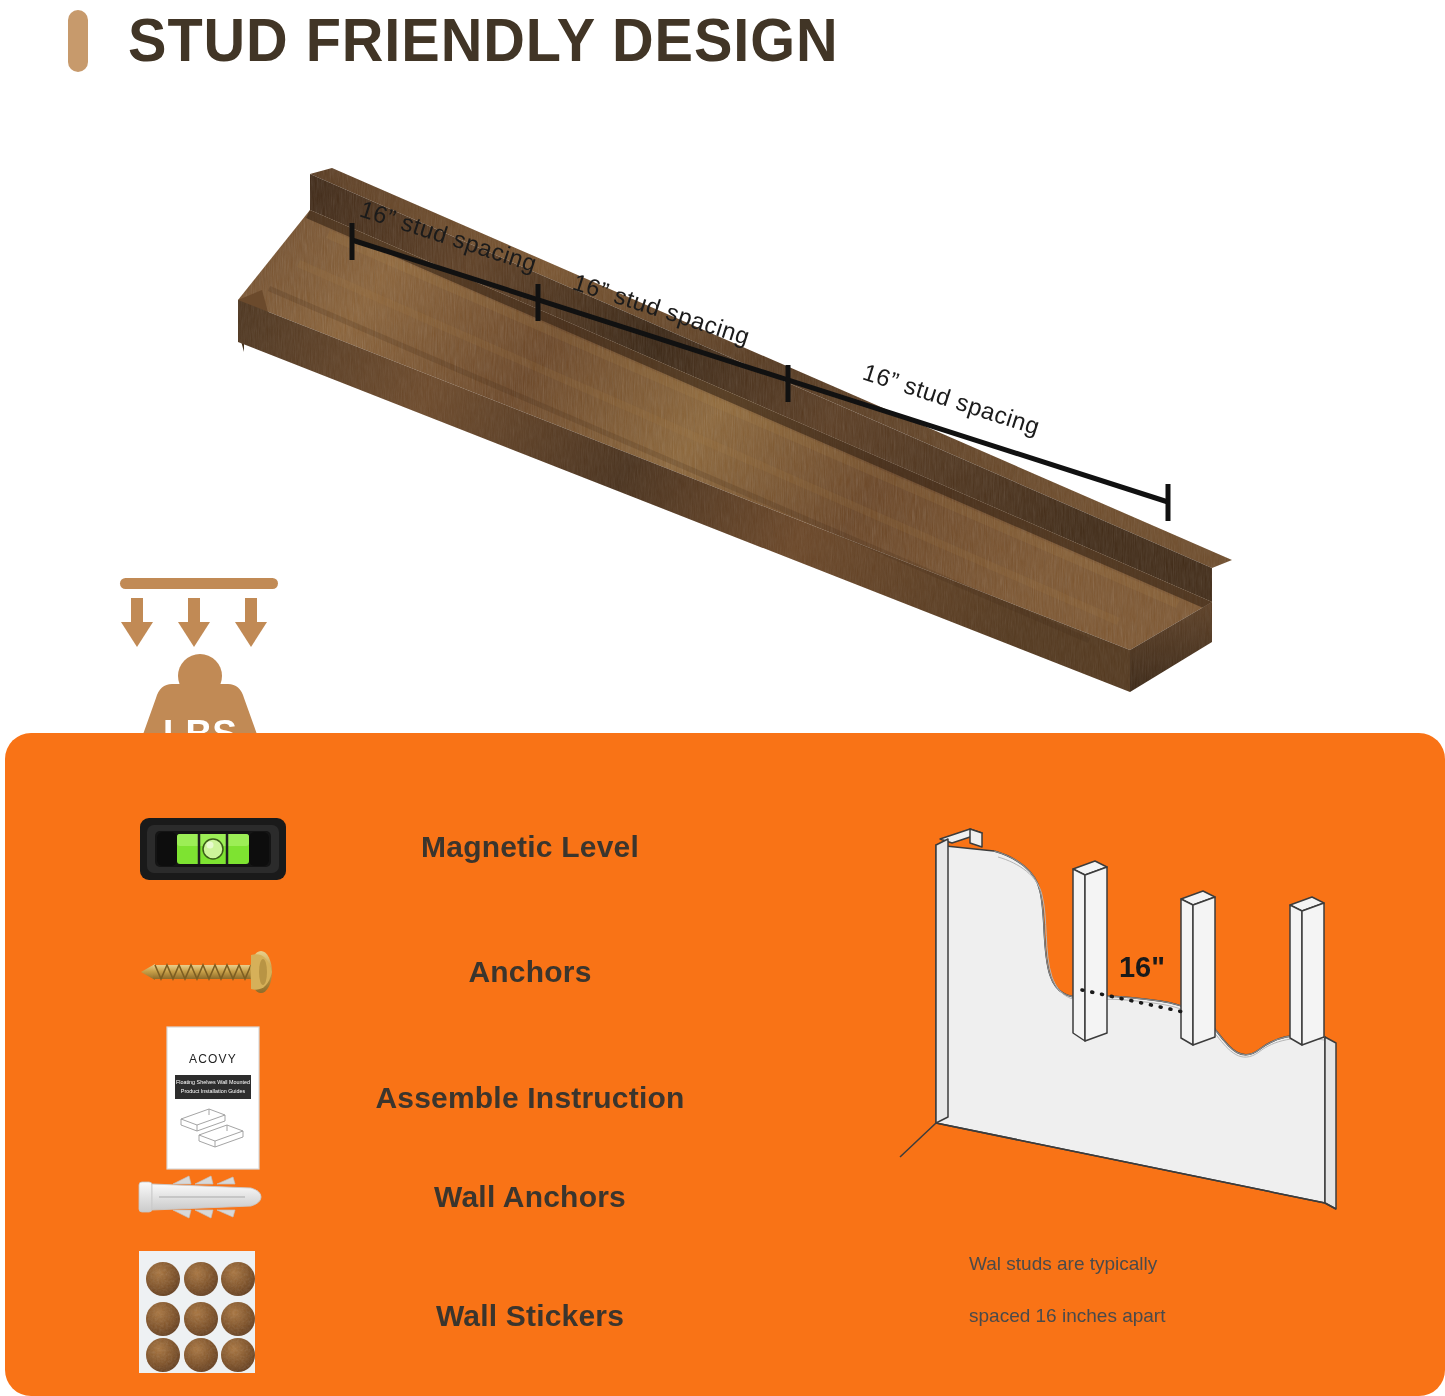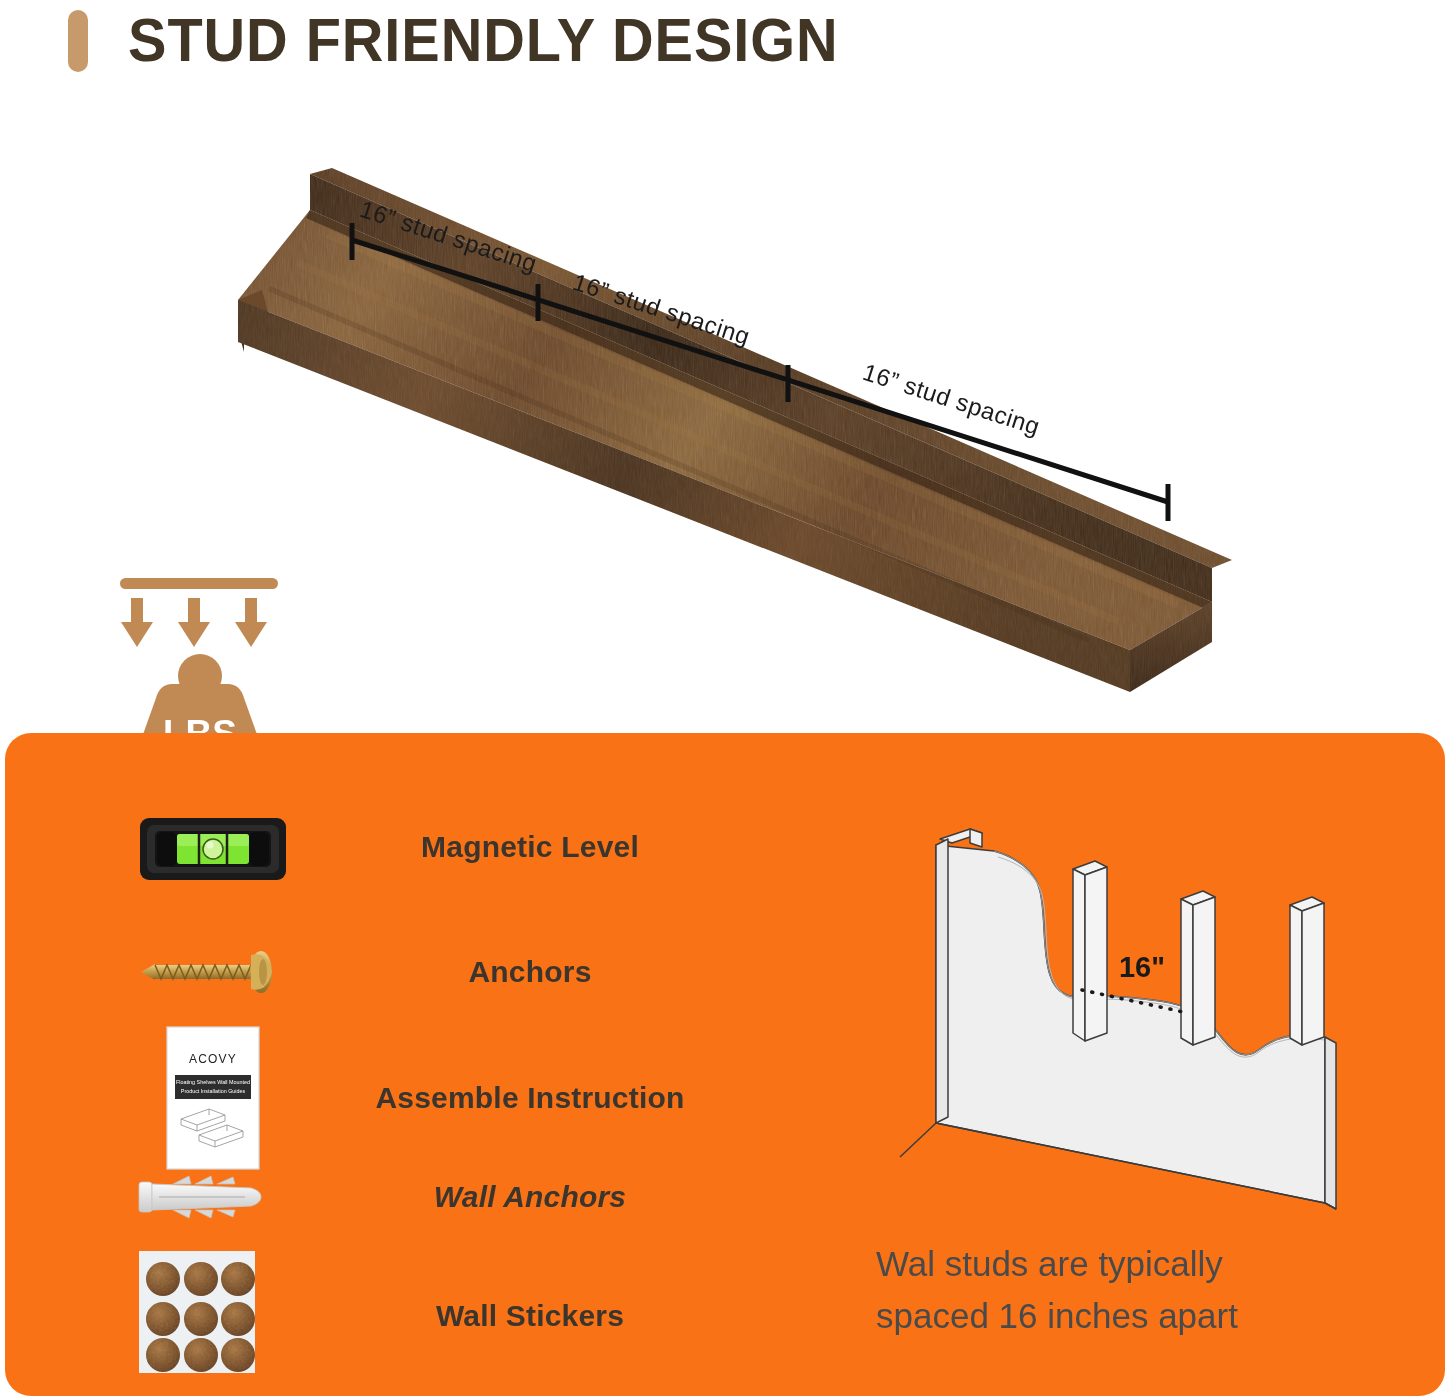--- a/index.html
+++ b/index.html
@@ -70,22 +70,22 @@
   .acc-label {
     position:absolute; left:300px; top:0; width:450px; height:118px;
     display:flex; align-items:center; justify-content:center;
     font-size:30px; font-weight:bold; color:#3b352d;
     letter-spacing:0.2px;
   }
 
   
   .stud-diagram { position:absolute; left:865px; top:72px; width:480px; height:420px; }
   .stud-caption {
-    position:absolute; left:871px; top:505px; width:430px;
-    font-size:35px; color:#4a4a4a; line-height:52px;
+    position:absolute; left:964px; top:505px; width:430px;
+    font-size:19px; color:#4a4a4a; line-height:52px;
     font-family:"Liberation Sans", sans-serif;
   }
 </style>
 </head>
 <body>
 
 <div id="root">
 
   <div class="hdr">
     <div class="hdr-bar"></div>
@@ -292,21 +292,21 @@
             <polygon points="66,112 94,102 110,108 82,118"></polygon>
             <polyline points="66,112 66,118 82,124 82,118"></polyline>
             <polyline points="110,108 110,114 82,124"></polyline>
             <line x1="94" y1="102" x2="94" y2="108"></line>
           </g>
         </svg>
       </div>
       <div class="acc-label" style="height:150px;">Assemble Instruction</div>
     </div>
 
-    <div class="acc-row" style="top:405px;font-style:italic;">
+    <div class="acc-row" style="top:405px;">
       <div class="acc-thumb">
         <svg viewBox="0 0 160 118" width="160" height="118">
           <defs>
             <linearGradient id="plastic" x1="0" y1="0" x2="0" y2="1">
               <stop offset="0%" stop-color="#fafafa"></stop>
               <stop offset="50%" stop-color="#e2e2e2"></stop>
               <stop offset="100%" stop-color="#cbcbcb"></stop>
             </linearGradient>
           </defs>
 

